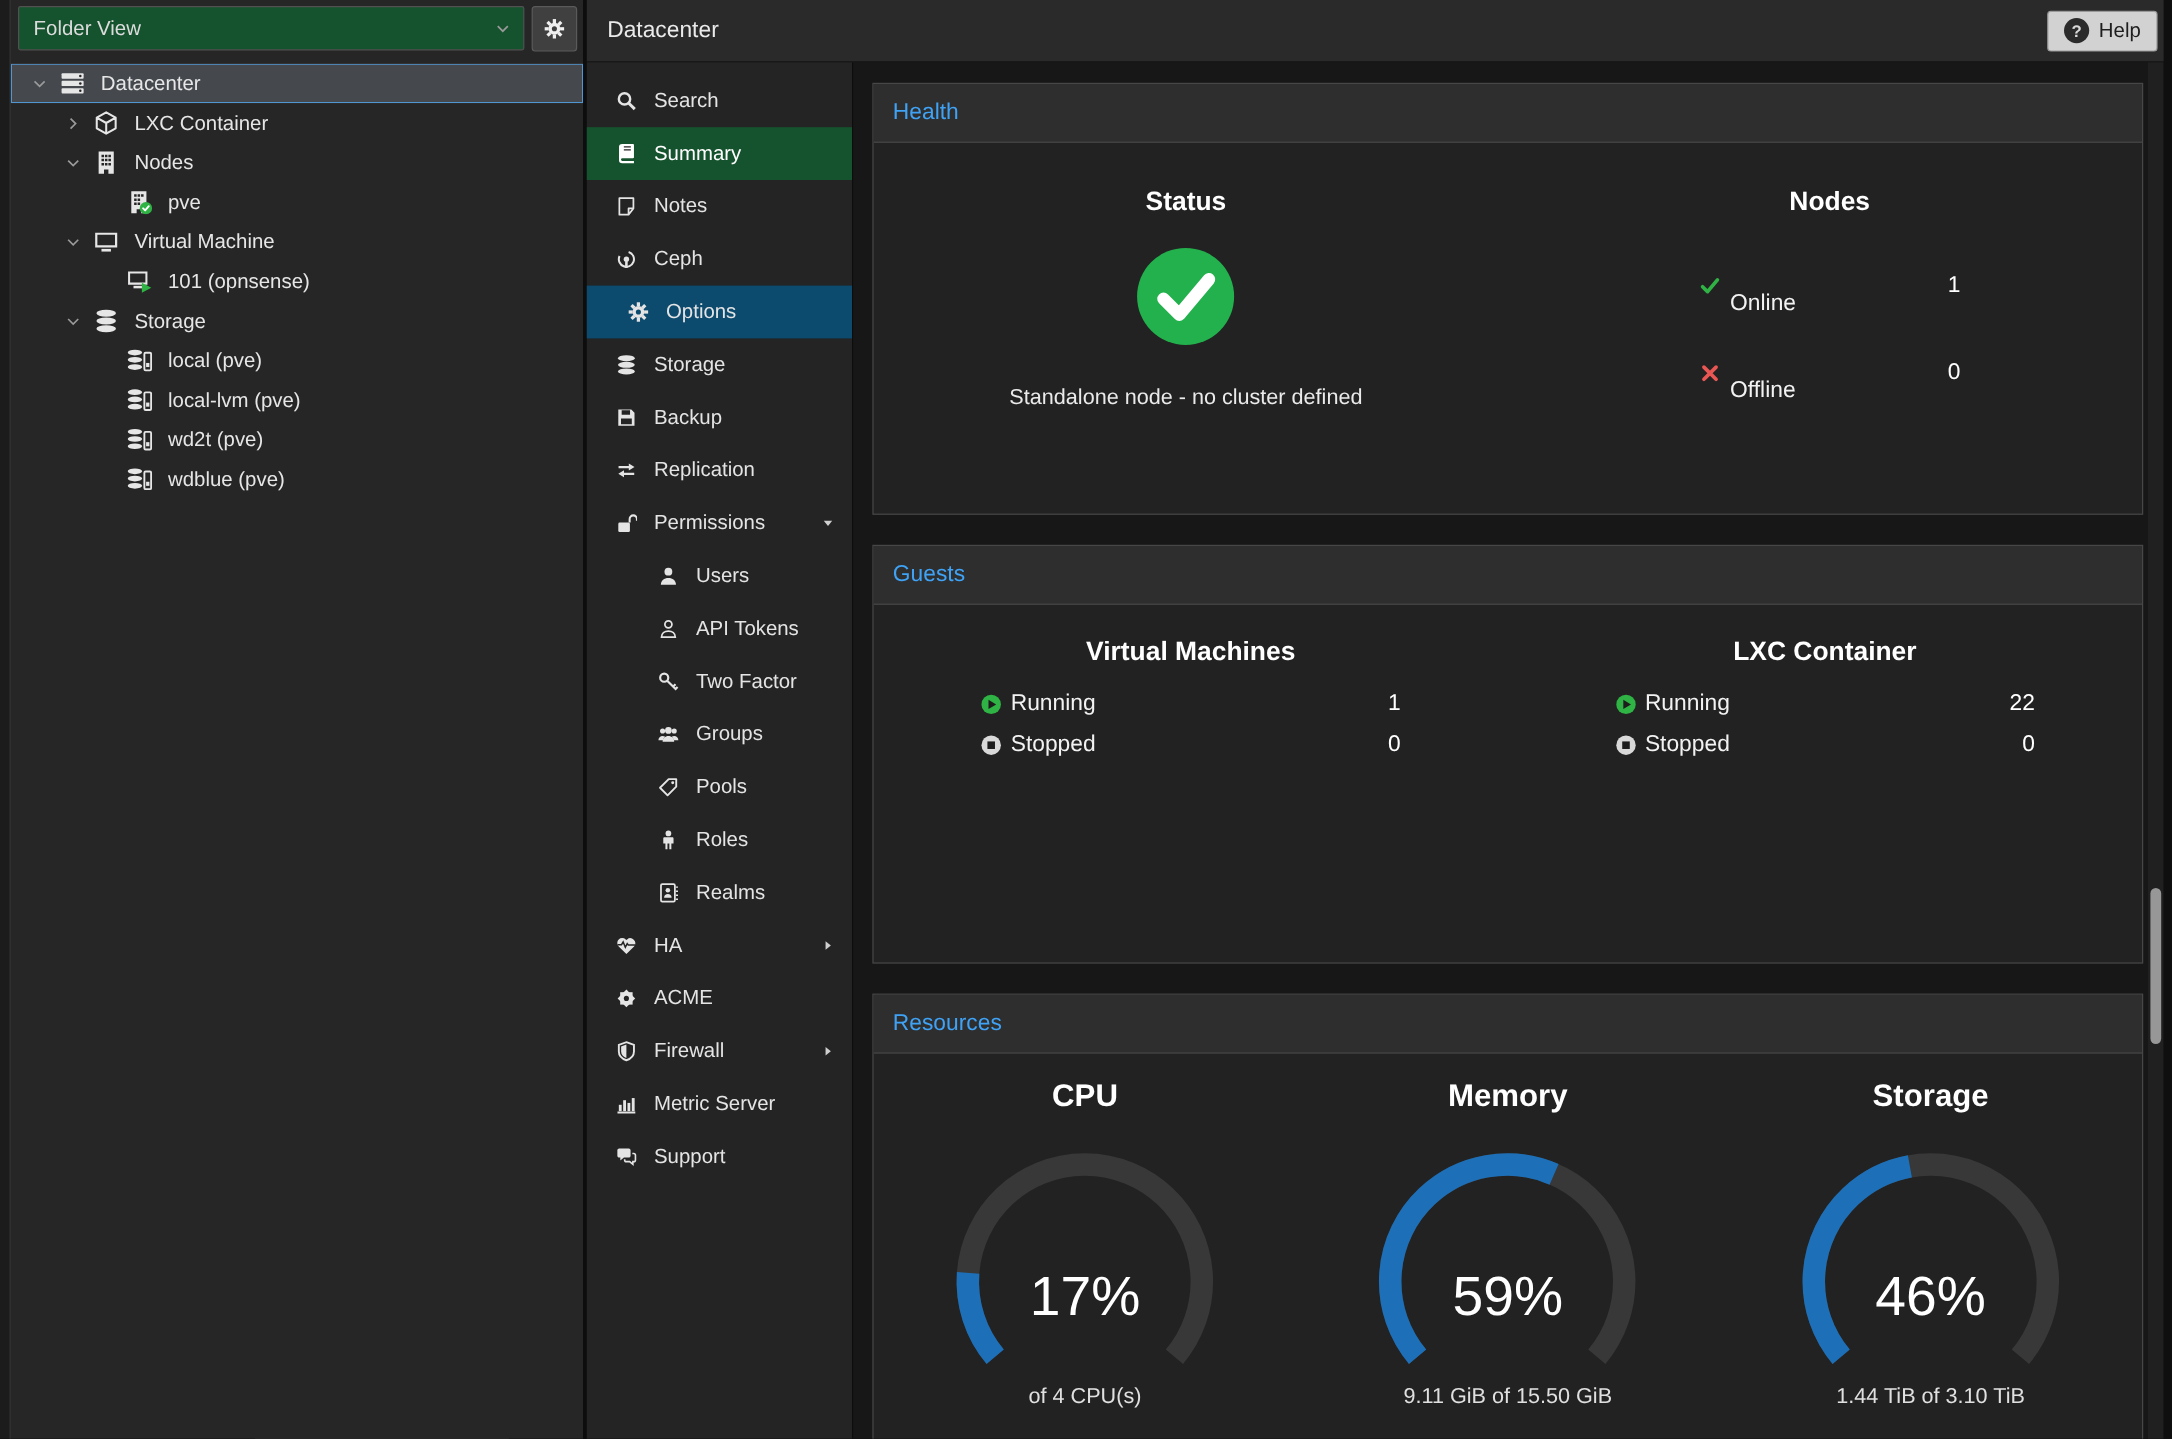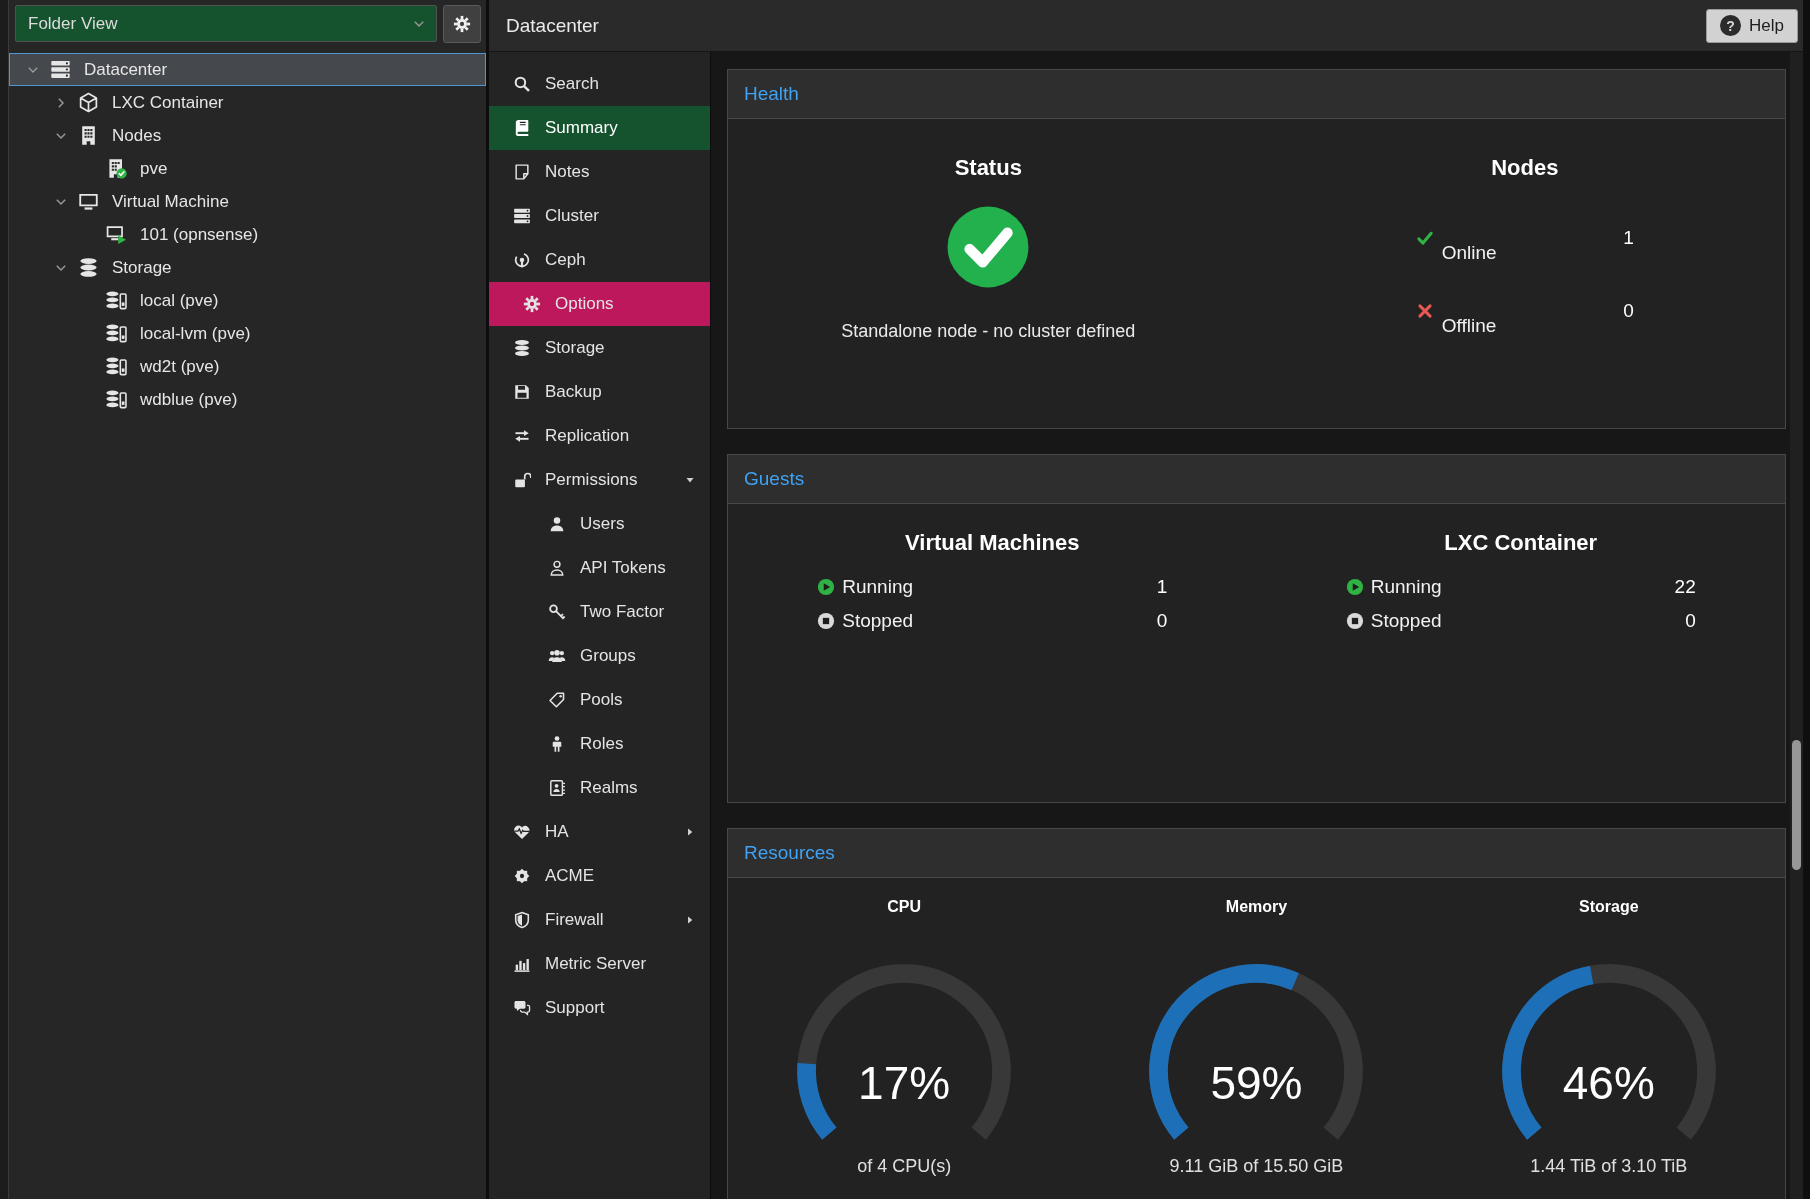--- a/index.html
+++ b/index.html
@@ -59,21 +59,21 @@
     font-size:14px; font-weight:bold; display:flex; align-items:center; justify-content:center;
   }
 
   .below { flex:1; display:flex; min-height:0; }
 
   
   .menu { width:222px; flex:0 0 222px; background:#242424; border-right:1px solid #0d0d0d; padding-top:10px; }
   .menu-item { height:44px; display:flex; align-items:center; padding:0 14px 0 20px; font-size:17px; color:#e4e4e4; cursor:pointer; }
   .menu-item.indent { padding-left:55px; }
   .menu-item.selected { background:#14532d; color:#fff; }
-  .menu-item.hovered { background:#be185d;padding-left:30px; }
+  .menu-item.hovered { background:#0c4a6e;padding-left:30px; }
   .mi-icon { width:26px; flex:0 0 26px; display:flex; justify-content:center; margin-right:10px; }
   .mi-label { white-space:nowrap; }
   .mi-arrow { margin-left:auto; color:#cfcfcf; display:flex; }
 
   
   .content { flex:1; background:#171717; padding:17px 24px 0 16px; overflow:hidden; min-width:0; }
   .panel { border:1px solid #474747; background:#222222; margin-bottom:25px; }
   .panel-header { background:#2e2e2e; border-bottom:1px solid #474747; padding:13px 16px; font-size:19px; color:#3fa2f5; }
   .cols { display:flex; }
   .half { flex:1; display:flex; flex-direction:column; align-items:center; }
@@ -90,21 +90,21 @@
   .c-red { color:#e85753; }
 
   .guests-body { height:298px; padding-top:26px; }
   .guest-rows { width:350px; margin-top:20px; display:flex; flex-direction:column; gap:12px; }
   .guest-row { display:flex; align-items:center; font-size:19px; color:#f2f2f2; }
   .guest-row .lbl { margin-left:7px; }
   .guest-row .val { margin-left:auto; color:#fff; }
 
   .resources-body { padding:20px 0 40px; }
   .gauge-col { flex:1; display:flex; flex-direction:column; align-items:center; }
-  .gauge-title { font-size:16px; font-weight:bold; color:#fff; margin-bottom:40px; }
+  .gauge-title { font-size:26px; font-weight:bold; color:#fff; margin-bottom:24px; }
   .gauge-wrap { position:relative; width:300px; height:190px; }
   .gauge-wrap svg { width:300px; height:190px; display:block; }
   .gauge-pct { position:absolute; left:0; right:0; top:100px; text-align:center; font-size:46px; color:#fff; }
   .gauge-sub { margin-top:10px; font-size:18px; color:#e0e0e0; }
 
   
   .right-edge { position:absolute; top:0; right:0; width:7px; height:100%; background:#0f0f0f; }
   .vscroll { position:absolute; top:52px; right:7px; width:13px; bottom:0; background:#202020; }
   .vthumb { position:absolute; left:2px; width:9px; top:688px; height:130px; background:#979797; border-radius:5px; cursor:pointer; }
 
@@ -469,28 +469,20 @@
             </span>
             <span class="mi-label">Summary</span>
           </div>
           <div class="menu-item">
             <span class="mi-icon">
               <svg class="icon i18">
                 <use href="#sym-note"></use>
               </svg>
             </span>
             <span class="mi-label">Notes</span>
-          </div>
-          <div class="menu-item">
-            <span class="mi-icon">
-              <svg class="icon i18">
-                <use href="#sym-server-stack"></use>
-              </svg>
-            </span>
-            <span class="mi-label">Cluster</span>
           </div>
           <div class="menu-item">
             <span class="mi-icon">
               <svg class="icon i18">
                 <use href="#sym-ceph"></use>
               </svg>
             </span>
             <span class="mi-label">Ceph</span>
           </div>
           <div class="menu-item hovered">

